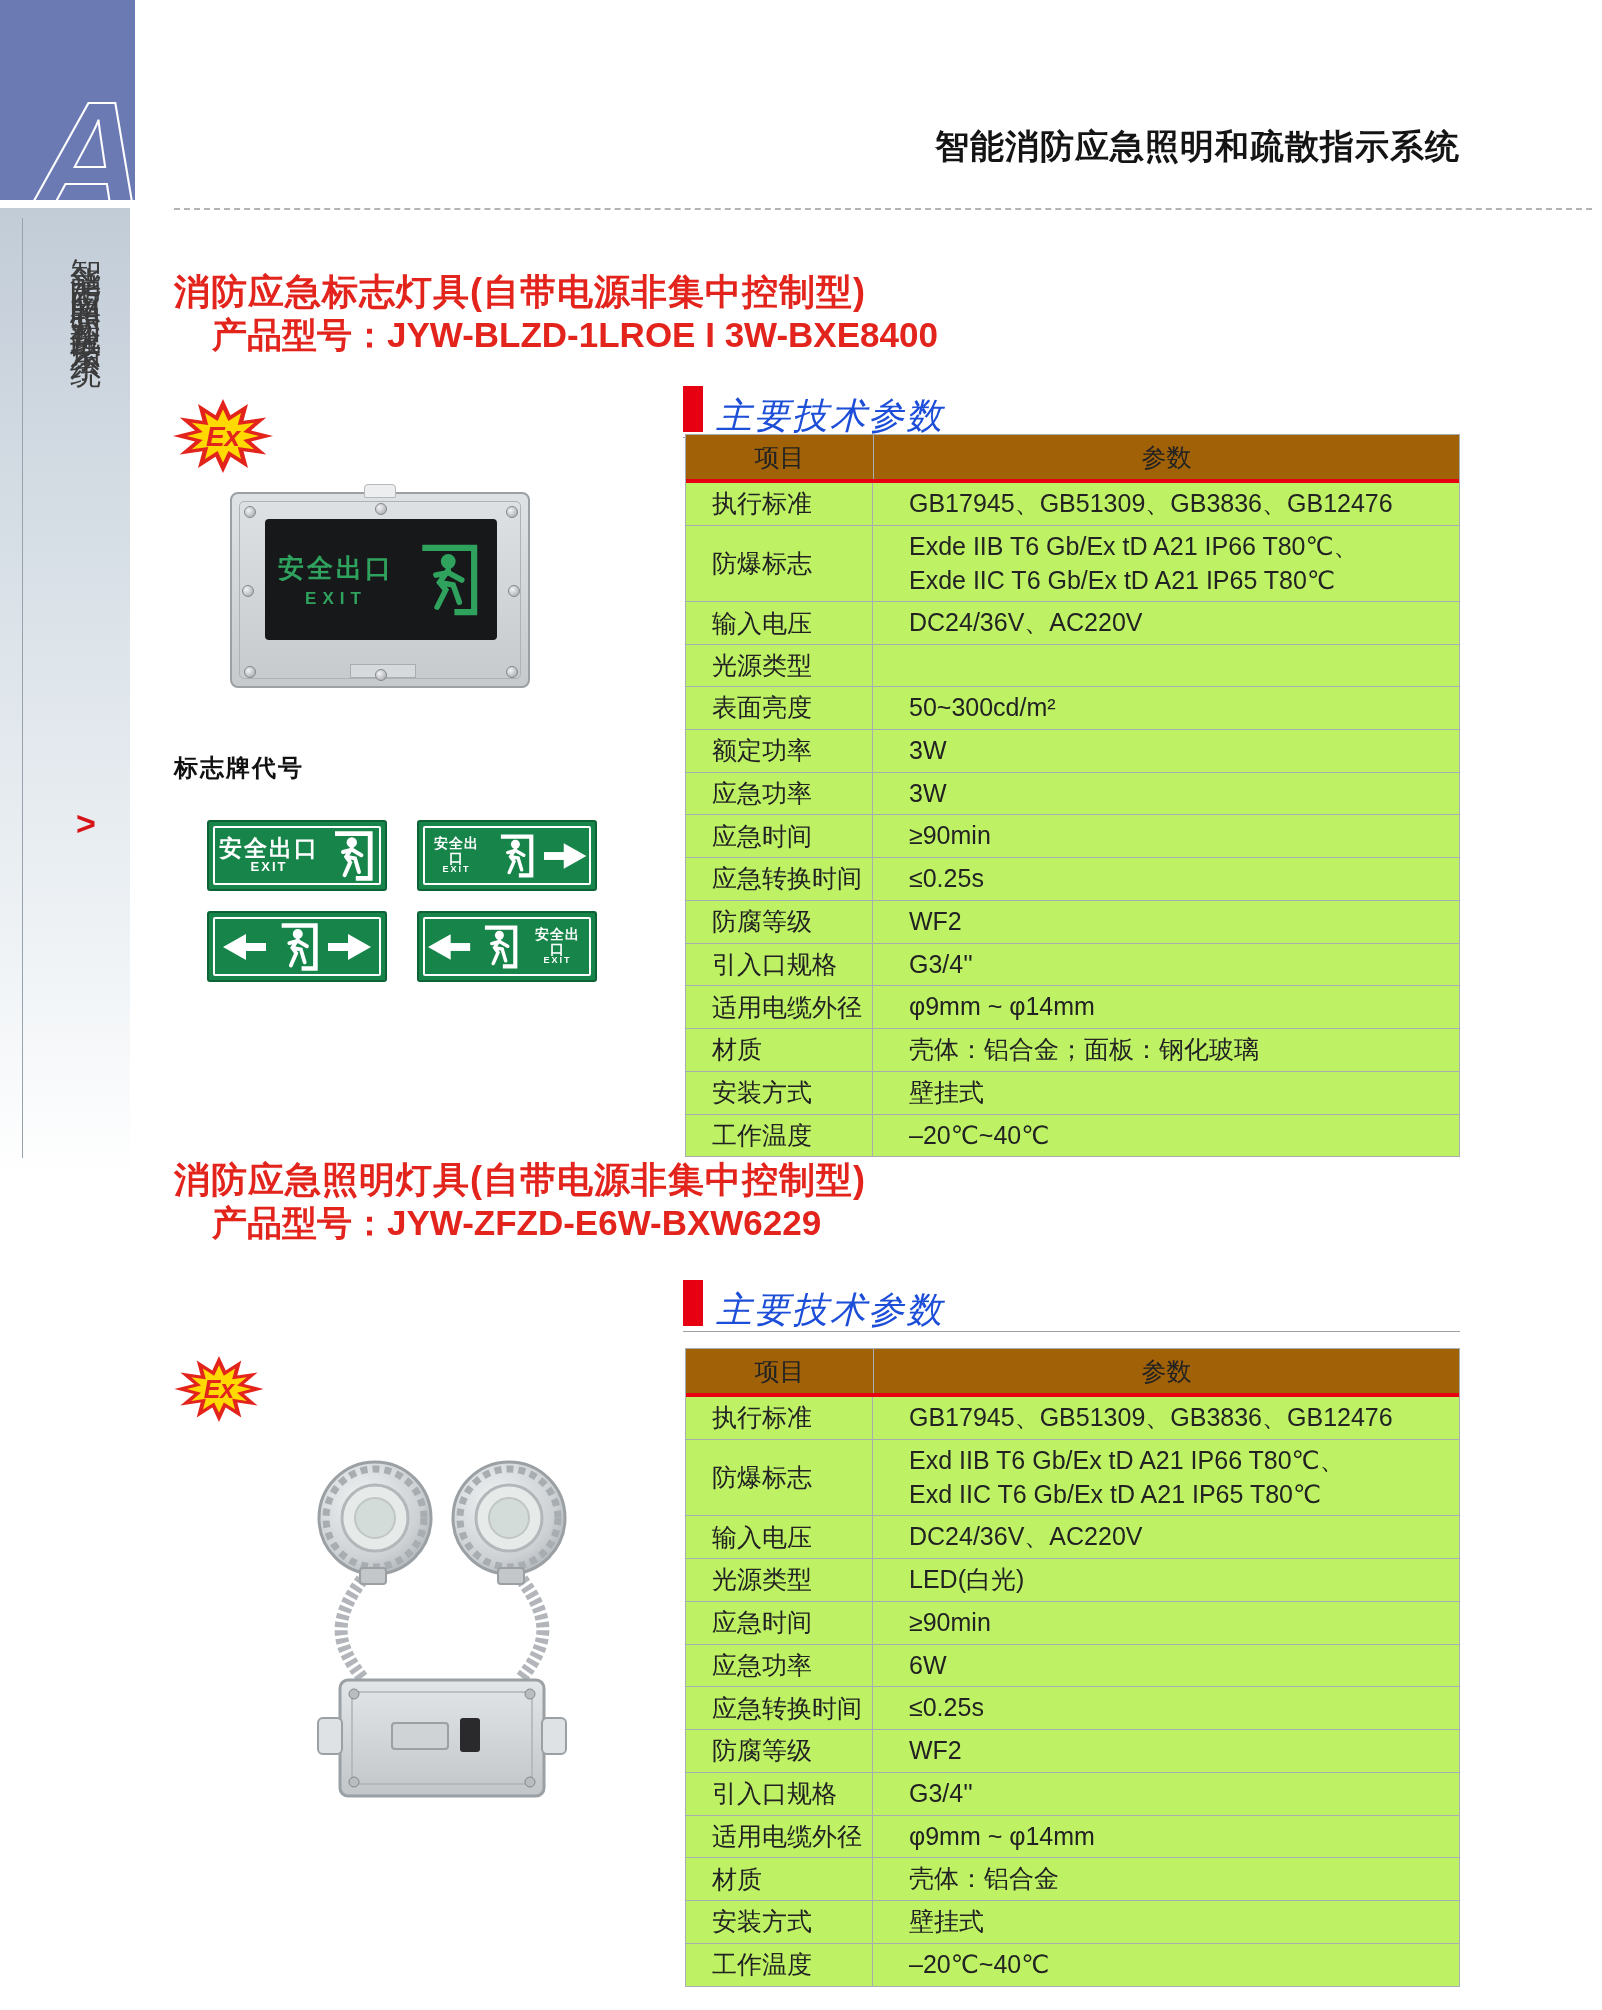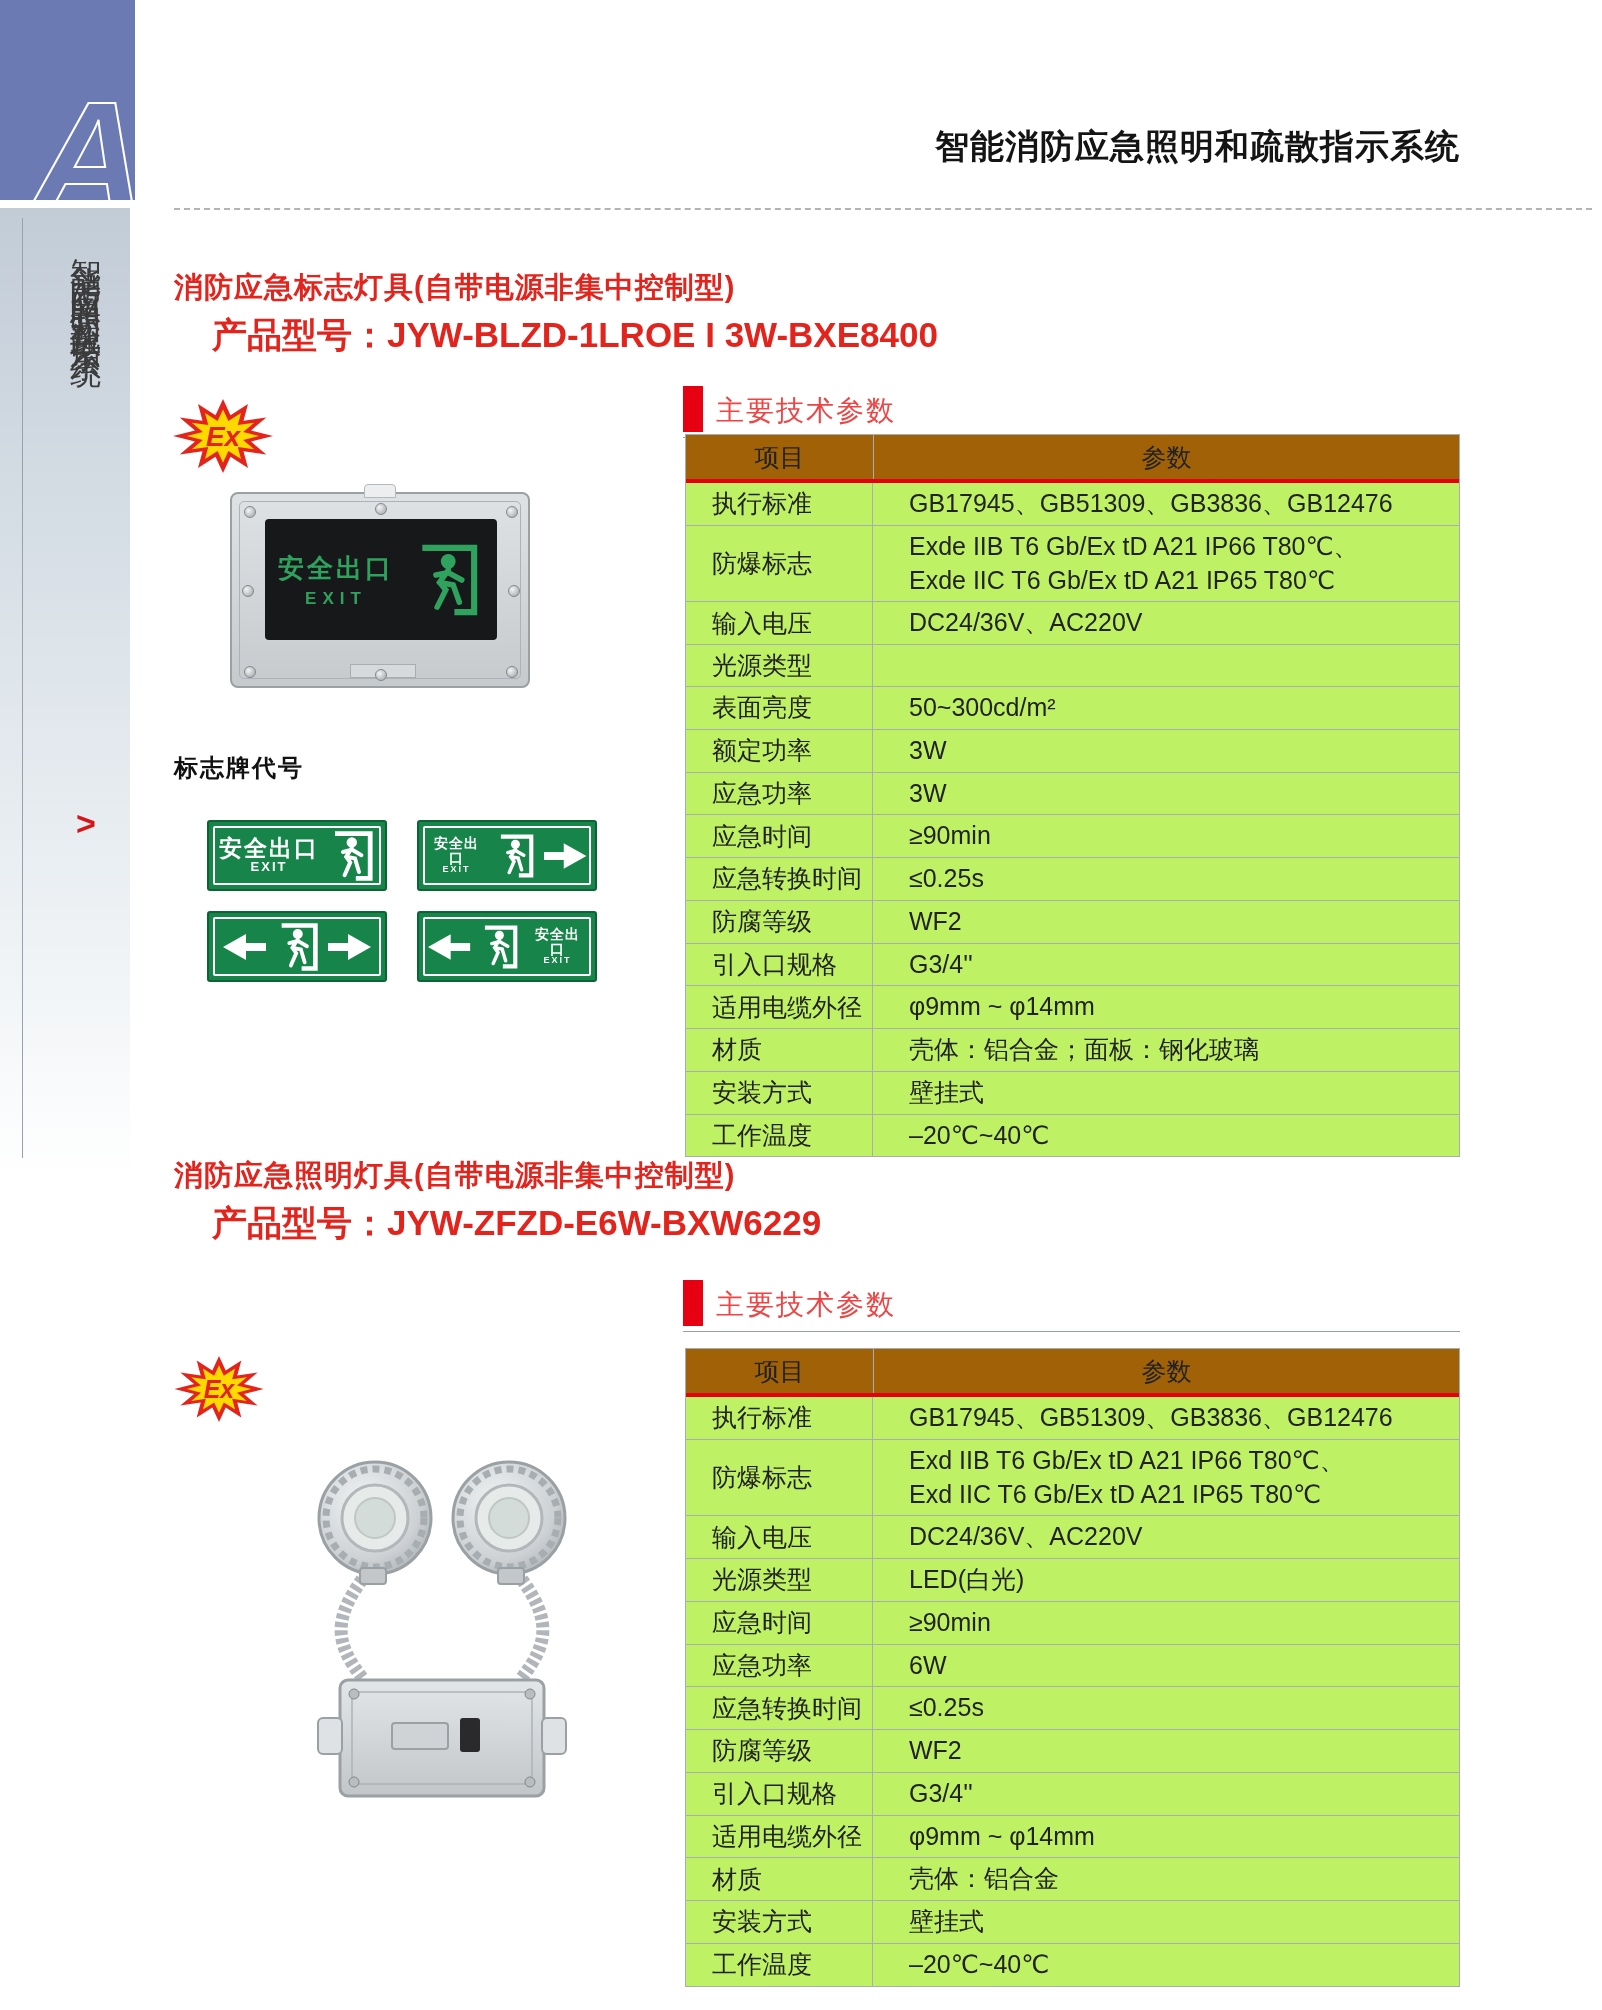--- a/index.html
+++ b/index.html
@@ -14,27 +14,27 @@
   .v-title{position:absolute;left:64px;top:26px;writing-mode:vertical-rl;text-orientation:upright;
            font-size:31px;letter-spacing:7px;color:#3b3b3b;font-weight:500;}
   .v-chevron{position:absolute;left:76px;top:596px;color:#d61518;font-size:34px;font-weight:bold;}
 
   
   .hdr-title{position:absolute;left:600px;top:124px;width:860px;text-align:right;
              font-size:34px;font-weight:bold;color:#141414;letter-spacing:1px;}
   .hdr-dash{position:absolute;left:174px;top:208px;width:1418px;border-top:2px dashed #b3b3b3;}
 
   
-  .sec-title{position:absolute;left:174px;font-size:29px;font-weight:bold;color:#e3241d;letter-spacing:1px;}
+  .sec-title{position:absolute;left:174px;font-size:36px;font-weight:bold;color:#e3241d;letter-spacing:1px;}
   .sec-model{position:absolute;left:174px;font-size:35px;font-weight:bold;color:#e3241d;letter-spacing:0px;margin-left:38px;}
 
   
   .tech{position:absolute;left:683px;width:777px;}
   .tech .bar{position:absolute;left:0;top:0;width:20px;height:46px;background:#e60012;}
-  .tech .txt{position:absolute;left:33px;top:6px;font-size:28px;color:#ef4444;letter-spacing:2px;}
+  .tech .txt{position:absolute;left:33px;top:6px;font-size:36px;color:#1d4ed8;letter-spacing:2px;font-style:italic;}
   .tech .rule{position:absolute;left:0;top:51px;width:777px;border-top:1px solid #9aa0a6;}
 
   
   .tbl{position:absolute;left:685px;width:775px;border:1px solid #a7adb3;border-top:1px solid #a7adb3;box-sizing:border-box;}
   .t-head{display:flex;background:#a16207;border-bottom:4px solid #e60012;height:44px;align-items:center;}
   .t-head .h1{width:187px;text-align:center;font-size:25px;color:#222;border-right:1px solid #a7adb3;align-self:stretch;display:flex;align-items:center;justify-content:center;}
   .t-head .h2{flex:1;text-align:center;font-size:25px;color:#222;}
   .t-row{display:flex;background:#bef264;border-bottom:1px solid #a7adb3;}
   .t-row:last-child{border-bottom:none;}
   .t-row .c1{width:187px;min-height:39px;padding:4px 6px 4px 26px;border-right:1px solid #a7adb3;

